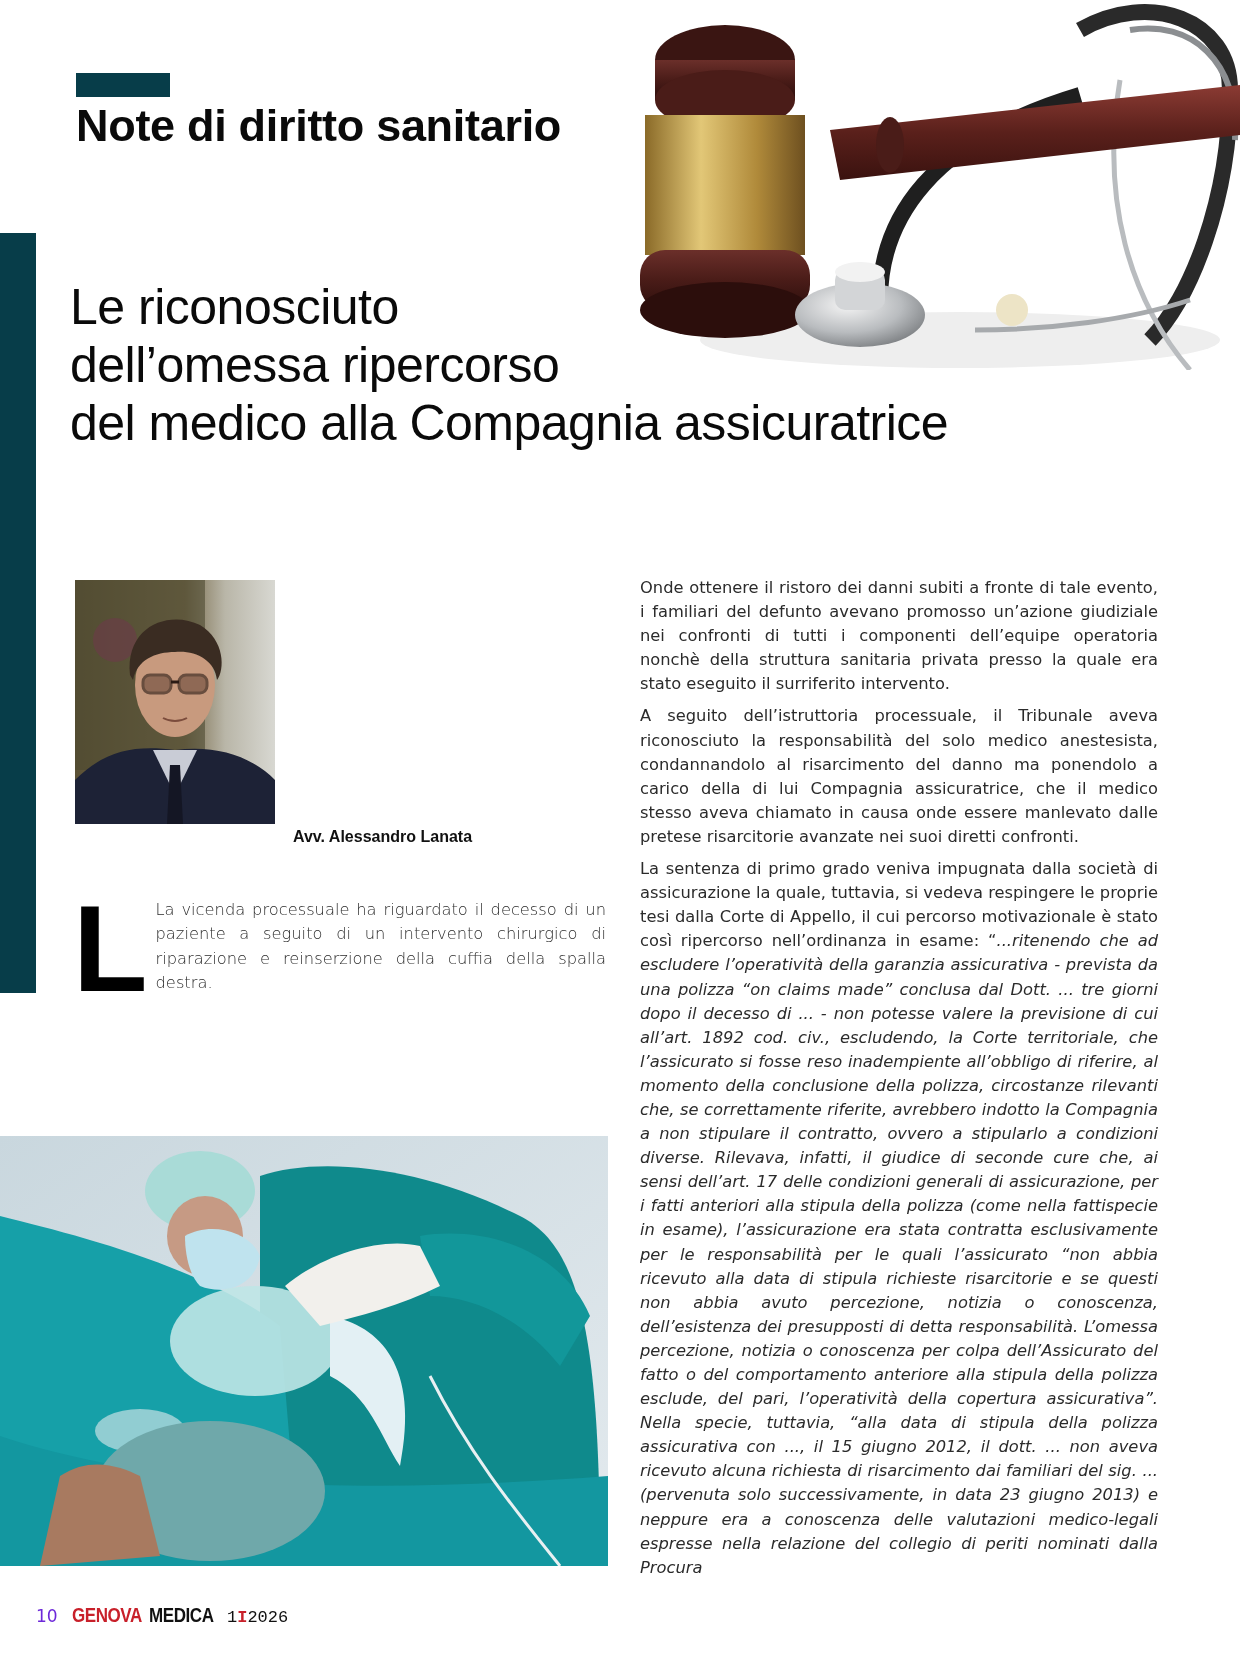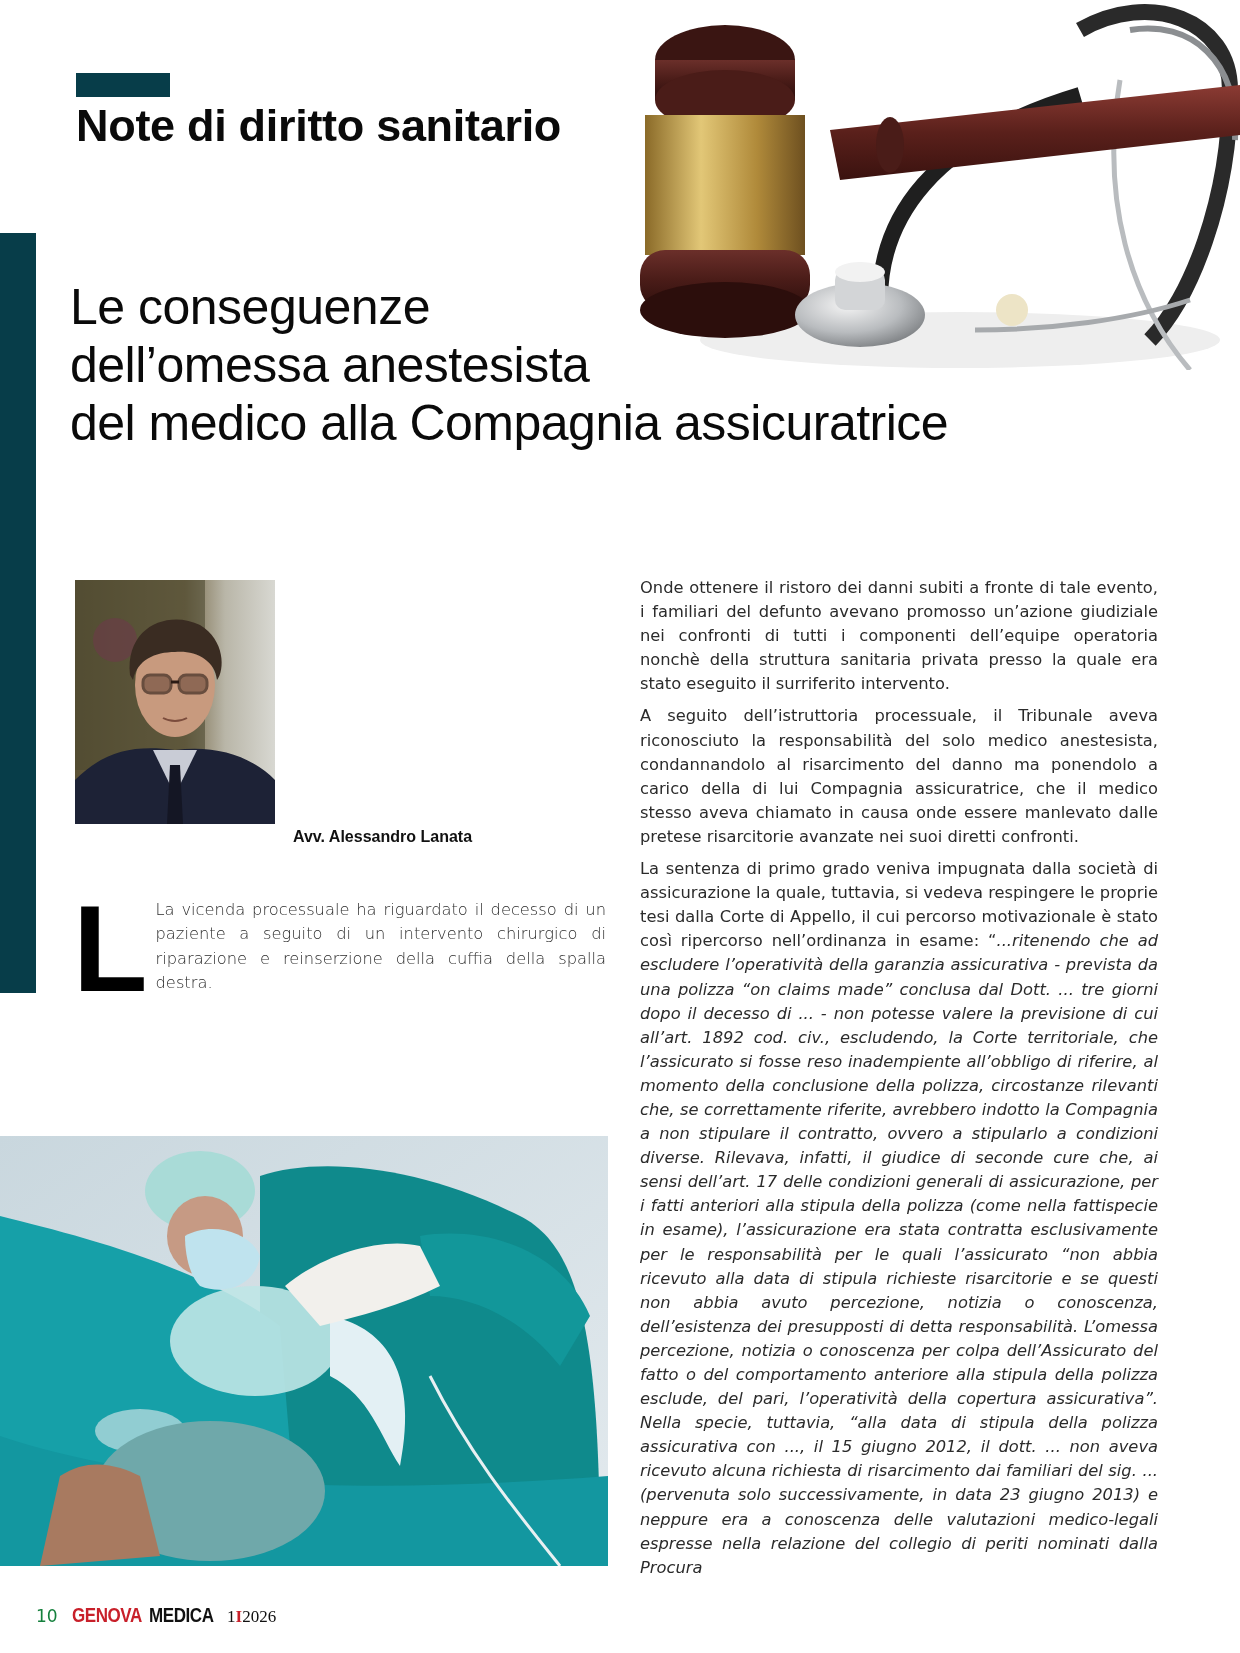--- a/index.html
+++ b/index.html
@@ -23,24 +23,24 @@
   .col-left p { margin:0; }
   .dropcap { float:left; font-family:"Liberation Sans", sans-serif; font-weight:bold; font-size:122px; line-height:96px; height:96px; margin:3px 8px 0 -3px; color:#000; }
 
   .col-right { left:632px; top:568px; width:534px; font-family:"DejaVu Sans", sans-serif; font-size:16.3px; line-height:24.1px; color:#2b2b2b; text-align:justify; }
   .col-right p { margin:8px; }
   .col-right em { }
 
   .surgery-image { left:0; top:1136px; width:608px; height:430px; overflow:hidden; }
 
   .footer { left:36px; top:1604px; font-size:19px; white-space:nowrap; display:flex; align-items:baseline; gap:14px; }
-  .footer .page-num { font-family:"DejaVu Sans", sans-serif; font-size:17px; color:#15803d; }
+  .footer .page-num { font-family:"DejaVu Sans", sans-serif; font-size:17px; color:#6d28d9; }
   .footer .brand-a { font-family:"Liberation Sans", sans-serif; font-weight:bold; color:#c8202a; font-size:20px; letter-spacing:-0.5px; transform:scaleX(0.85); transform-origin:left; display:inline-block; margin-right:-10px;}
   .footer .brand-b { font-family:"Liberation Sans", sans-serif; font-weight:bold; color:#111; font-size:20px; letter-spacing:-0.5px; transform:scaleX(0.85); transform-origin:left; display:inline-block; margin-right:-12px;}
-  .footer .issue { font-family:Liberation Serif, serif; font-size:17px; color:#111; }
+  .footer .issue { font-family:Liberation Mono, monospace; font-size:17px; color:#111; }
   .footer .issue .sep { color:#c8202a; font-weight:bold; }
 </style>
 </head>
 <body>
 
 <div class="abs kicker-bar"></div>
 <div class="abs section-title">Note di diritto sanitario</div>
 
 <div class="abs side-bar"></div>
 
@@ -90,22 +90,22 @@
 
     <ellipse cx="230" cy="315" rx="65" ry="32" fill="url(#chest)"></ellipse>
     <rect x="205" y="270" width="50" height="40" rx="10" fill="#d3d5d7"></rect>
     <ellipse cx="230" cy="272" rx="25" ry="10" fill="#f2f2f2"></ellipse>
 
     <circle cx="382" cy="310" r="16" fill="#ede4c6"></circle>
   </svg>
 </div>
 
 <div class="abs headline">
-  <div>Le conseguenze</div>
-  <div>dell’omessa anestesista</div>
+  <div>Le riconosciuto</div>
+  <div>dell’omessa ripercorso</div>
   <div>del medico alla Compagnia assicuratrice</div>
 </div>
 
 <div class="abs portrait">
   <svg width="200" height="244" viewBox="0 0 200 244">
     <defs>
       <linearGradient id="bg1" x1="0" y1="0" x2="1" y2="0">
         <stop offset="0" stop-color="#5c5236"></stop>
         <stop offset="0.55" stop-color="#7a6d4e"></stop>
         <stop offset="0.75" stop-color="#b9b6a8"></stop>

